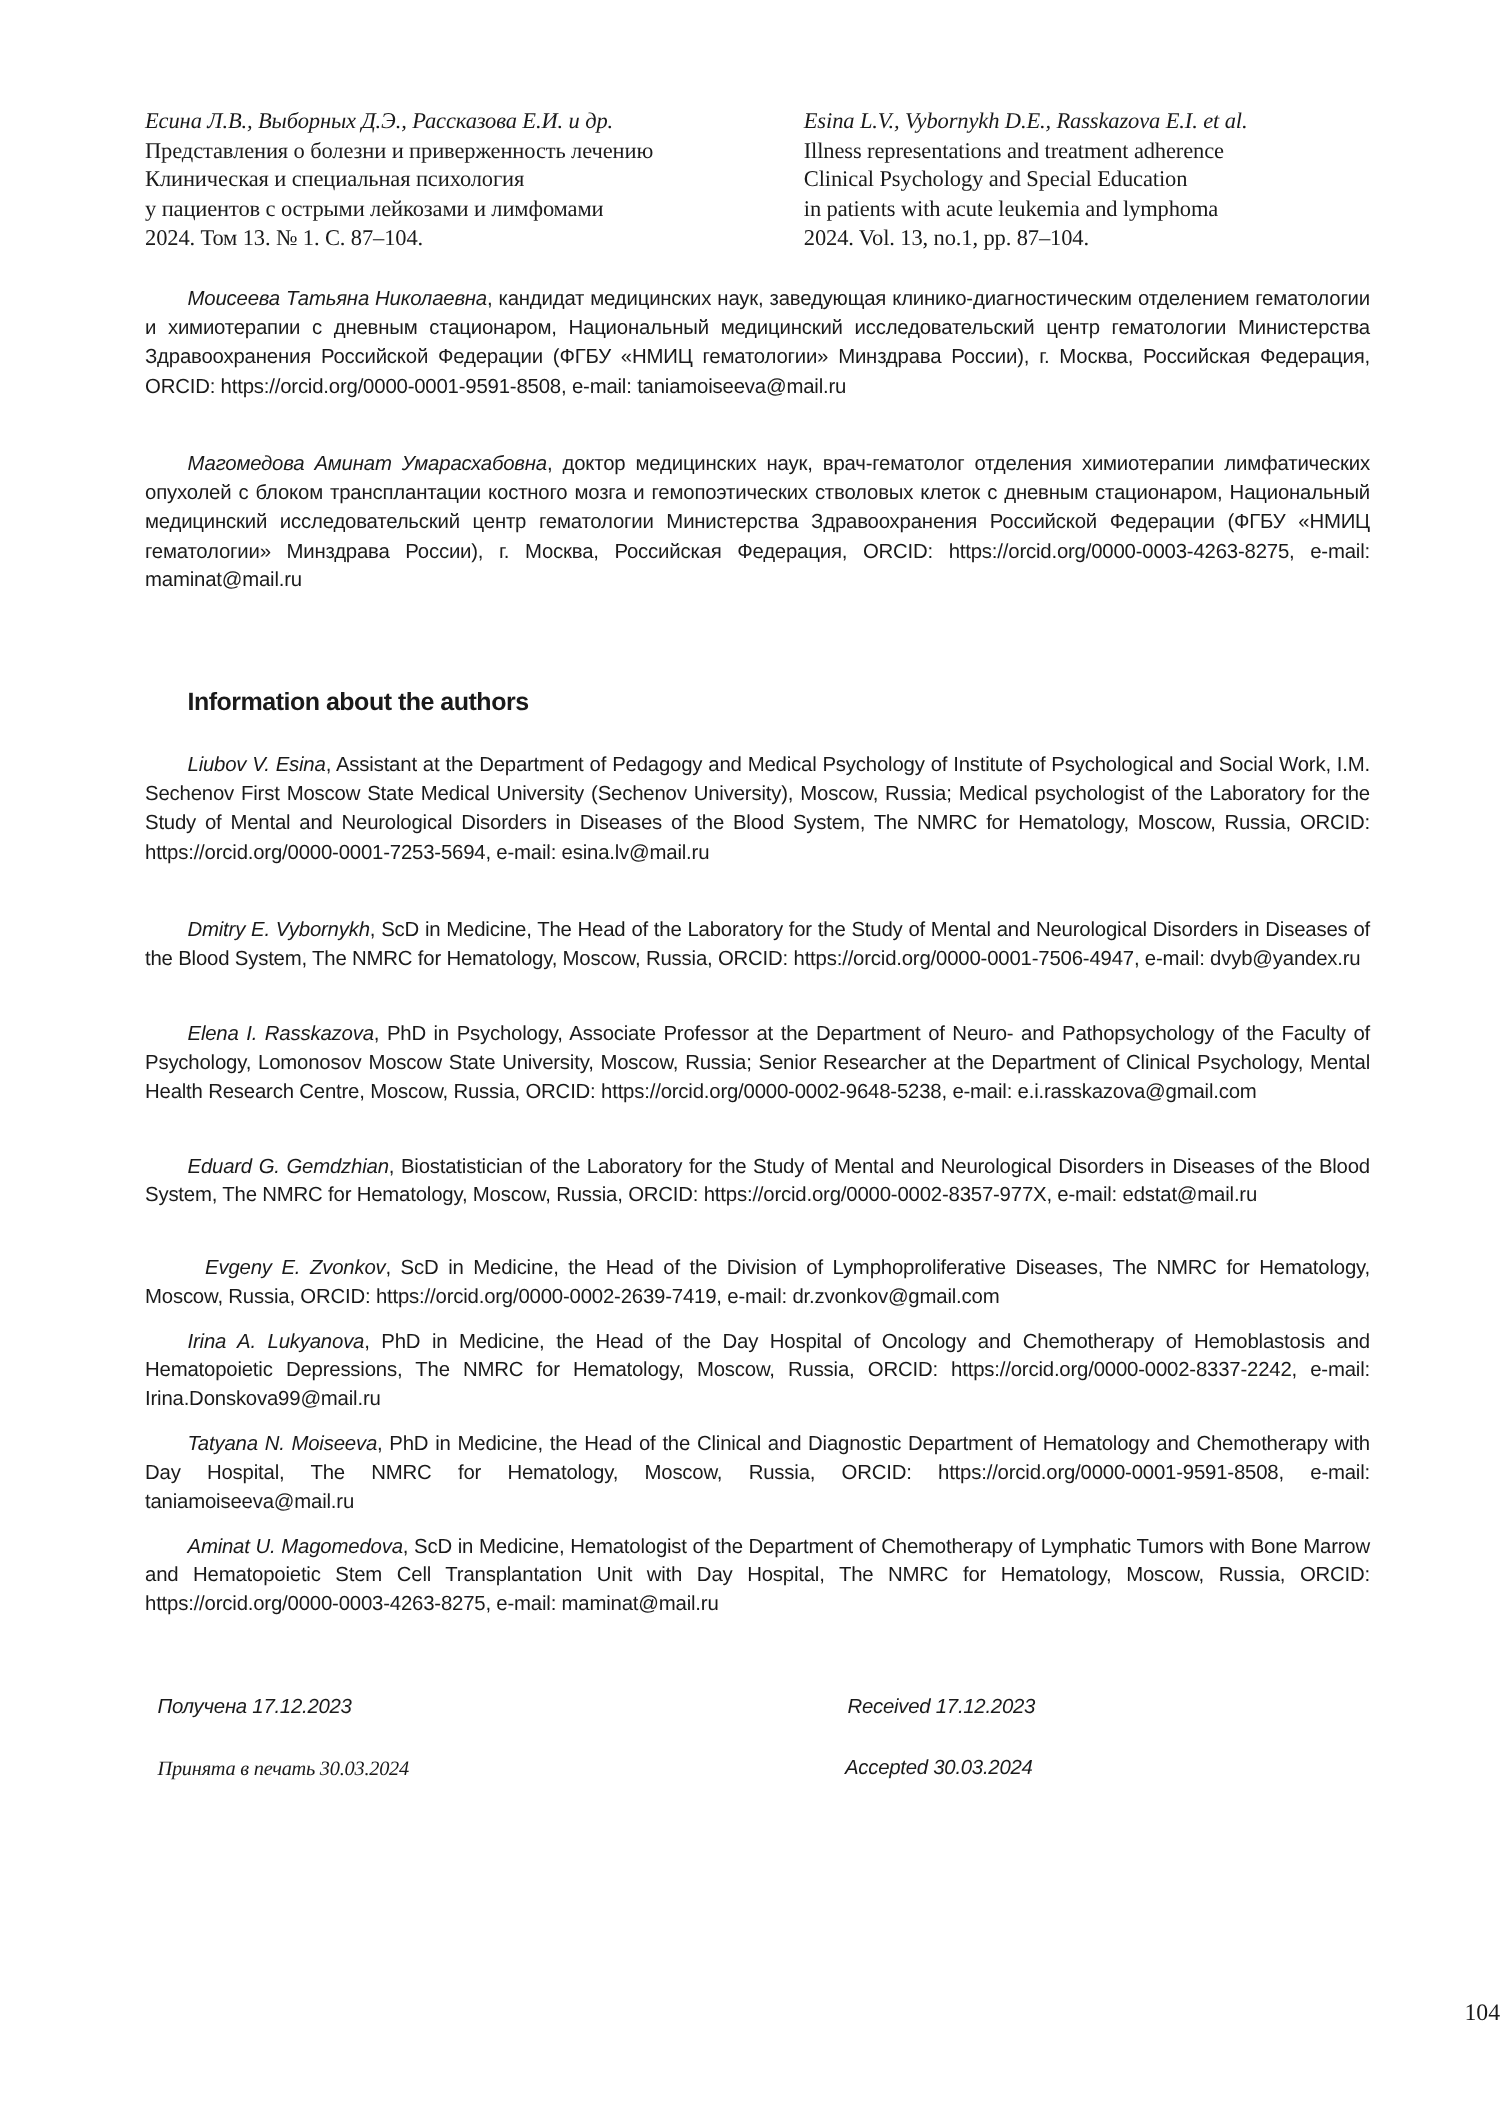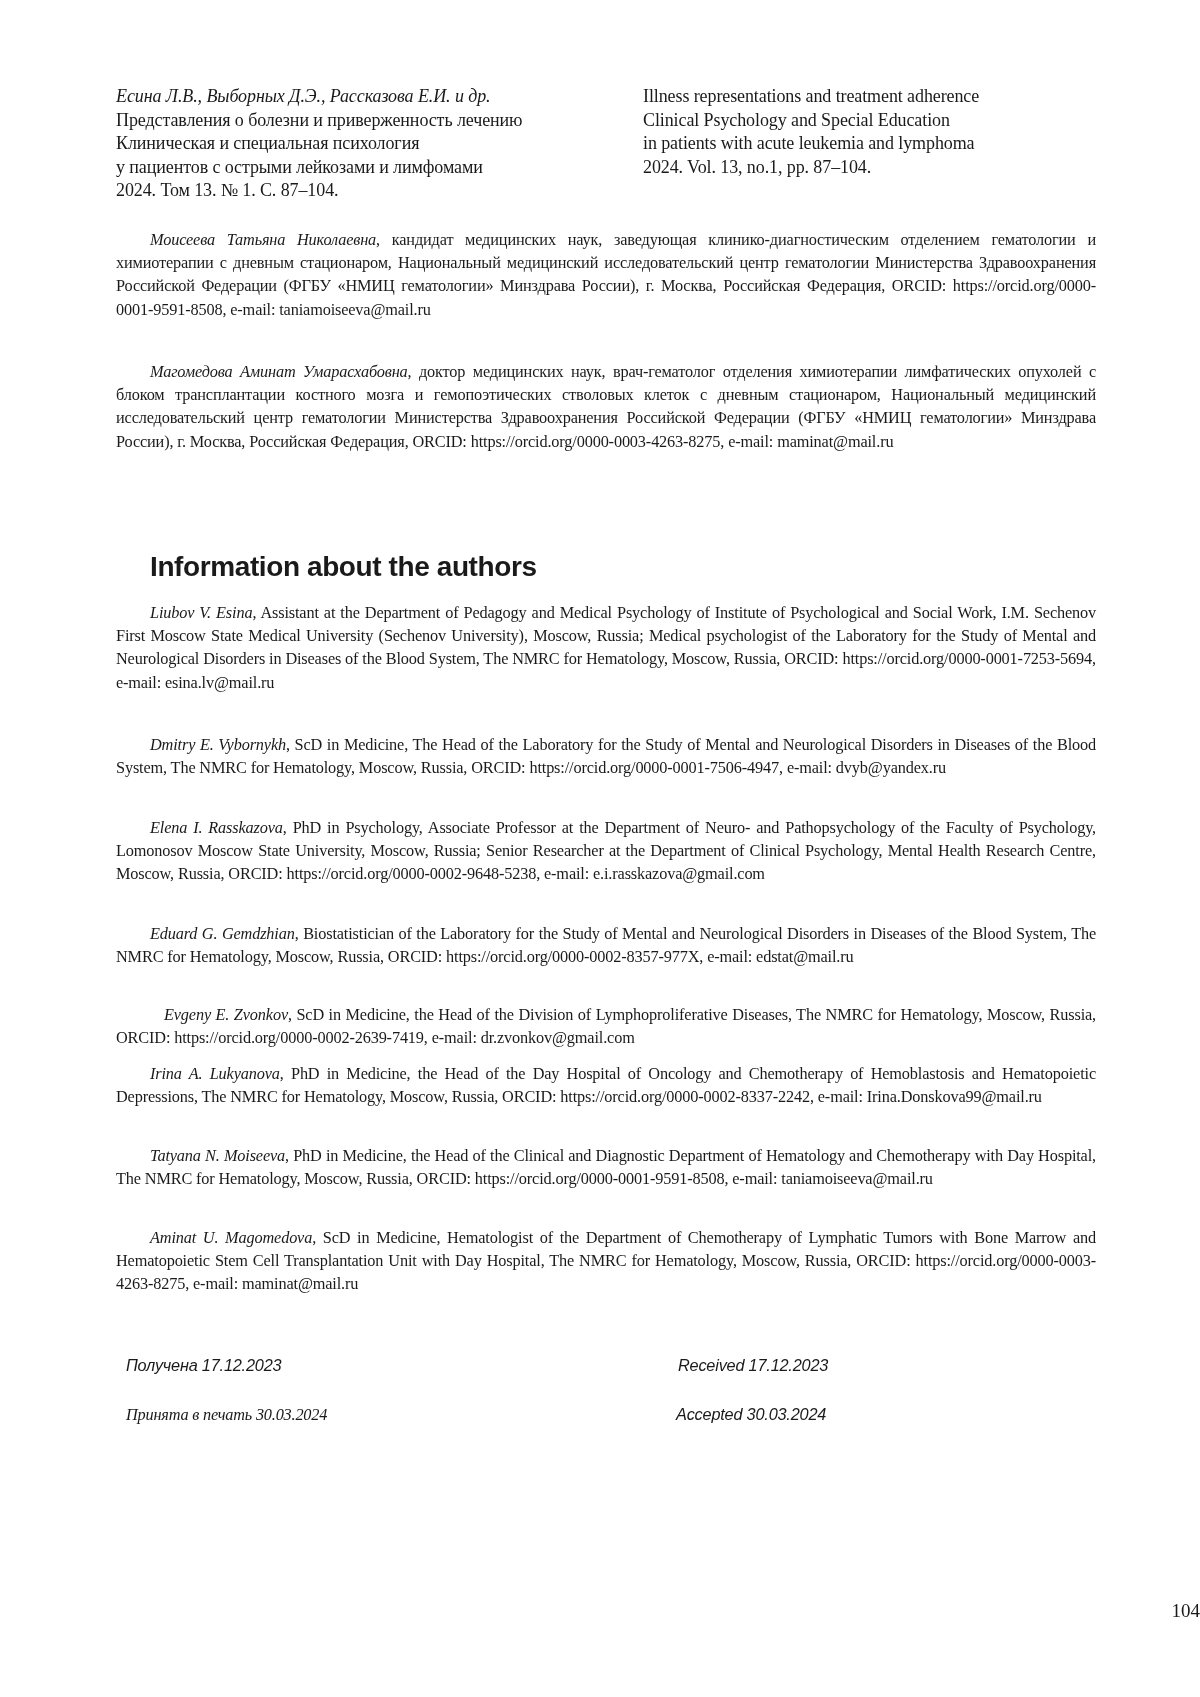--- a/index.html
+++ b/index.html
@@ -24,21 +24,21 @@
     }
     .header.left { left: 116px; width: 500px; }
     .header.right { left: 643px; width: 460px; }
     .header .authors { font-style: italic; }
     .header div { white-space: nowrap; }
 
     .body-text {
       position: absolute;
       left: 116px;
       width: 980px;
-      font-family: Liberation Serif, serif;
+      font-family: Liberation Sans, sans-serif;
       font-size: 16.3px;
       line-height: 23.2px;
       text-align: justify;
       transform-origin: left top;
       letter-spacing: -0.15px;
     }
     .para {
       text-indent: 34px;
       margin: 0;
     }
@@ -46,21 +46,21 @@
 
     #ru-block-1 { top: 228px; }
     #ru-block-2 { top: 360px; }
 
     .section-heading {
       position: absolute;
       left: 150px;
       top: 551px;
       font-family: "Liberation Sans", "DejaVu Sans", sans-serif;
       font-weight: bold;
-      font-size: 28px;
+      font-size: 20px;
       letter-spacing: -0.4px;
       margin: 0;
     }
 
     #en-1 { top: 601px; }
     #en-2 { top: 733px; }
     #en-3 { top: 816px; }
     #en-4 { top: 922px; }
     #en-5 { top: 1003px; }
     #en-6 { top: 1062px; }
@@ -96,20 +96,21 @@
 
 <div class="header left">
   <div class="authors">Есина Л.В., Выборных Д.Э., Рассказова Е.И. и др.</div>
   <div>Представления о болезни и приверженность лечению</div>
   <div>Клиническая и специальная психология</div>
   <div>у пациентов с острыми лейкозами и лимфомами</div>
   <div>2024. Том 13. № 1. С. 87–104.</div>
 </div>
 
 <div class="header right">
+  <div class="authors">Esina L.V., Vybornykh D.E., Rasskazova E.I. et al.</div>
   <div>Illness representations and treatment adherence</div>
   <div>Clinical Psychology and Special Education</div>
   <div>in patients with acute leukemia and lymphoma</div>
   <div>2024. Vol. 13, no.1, pp. 87–104.</div>
 </div>
 
 <div class="body-text" id="ru-block-1">
   <p class="para"><span class="name">Моисеева Татьяна Николаевна</span><span>, кандидат медицинских наук, заведующая клинико-диагностическим отделением гематологии и химиотерапии с дневным стационаром, Национальный медицинский исследовательский центр гематологии Министерства Здравоохранения Российской Федерации (ФГБУ «НМИЦ гематологии» Минздрава России), г. Москва, Российская Федерация, ORCID: https://orcid.org/0000-0001-9591-8508, e-mail: taniamoiseeva@mail.ru</span></p>
 </div>
 <div class="body-text" id="ru-block-2">

